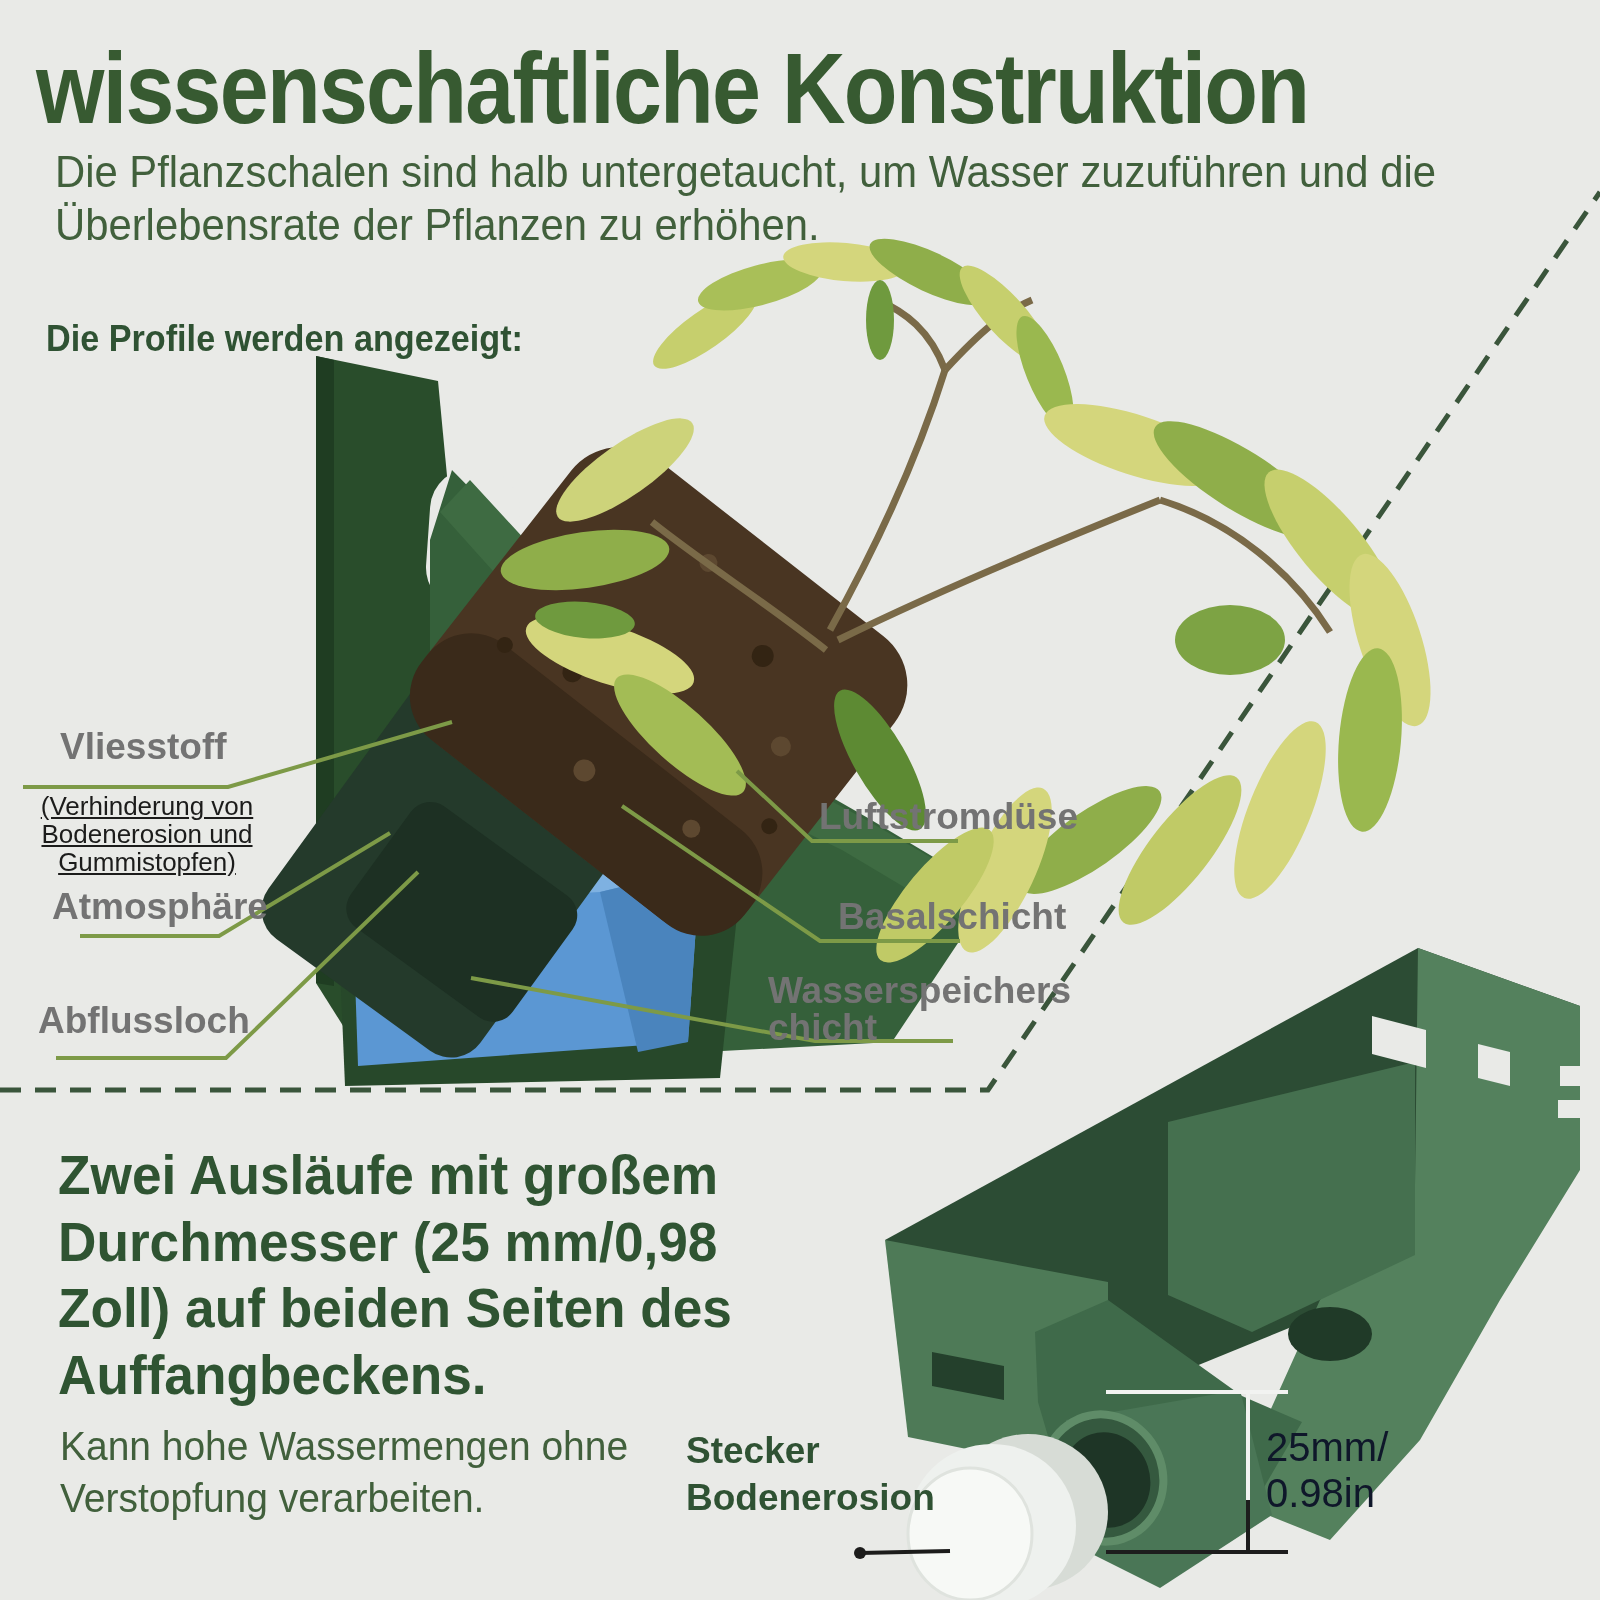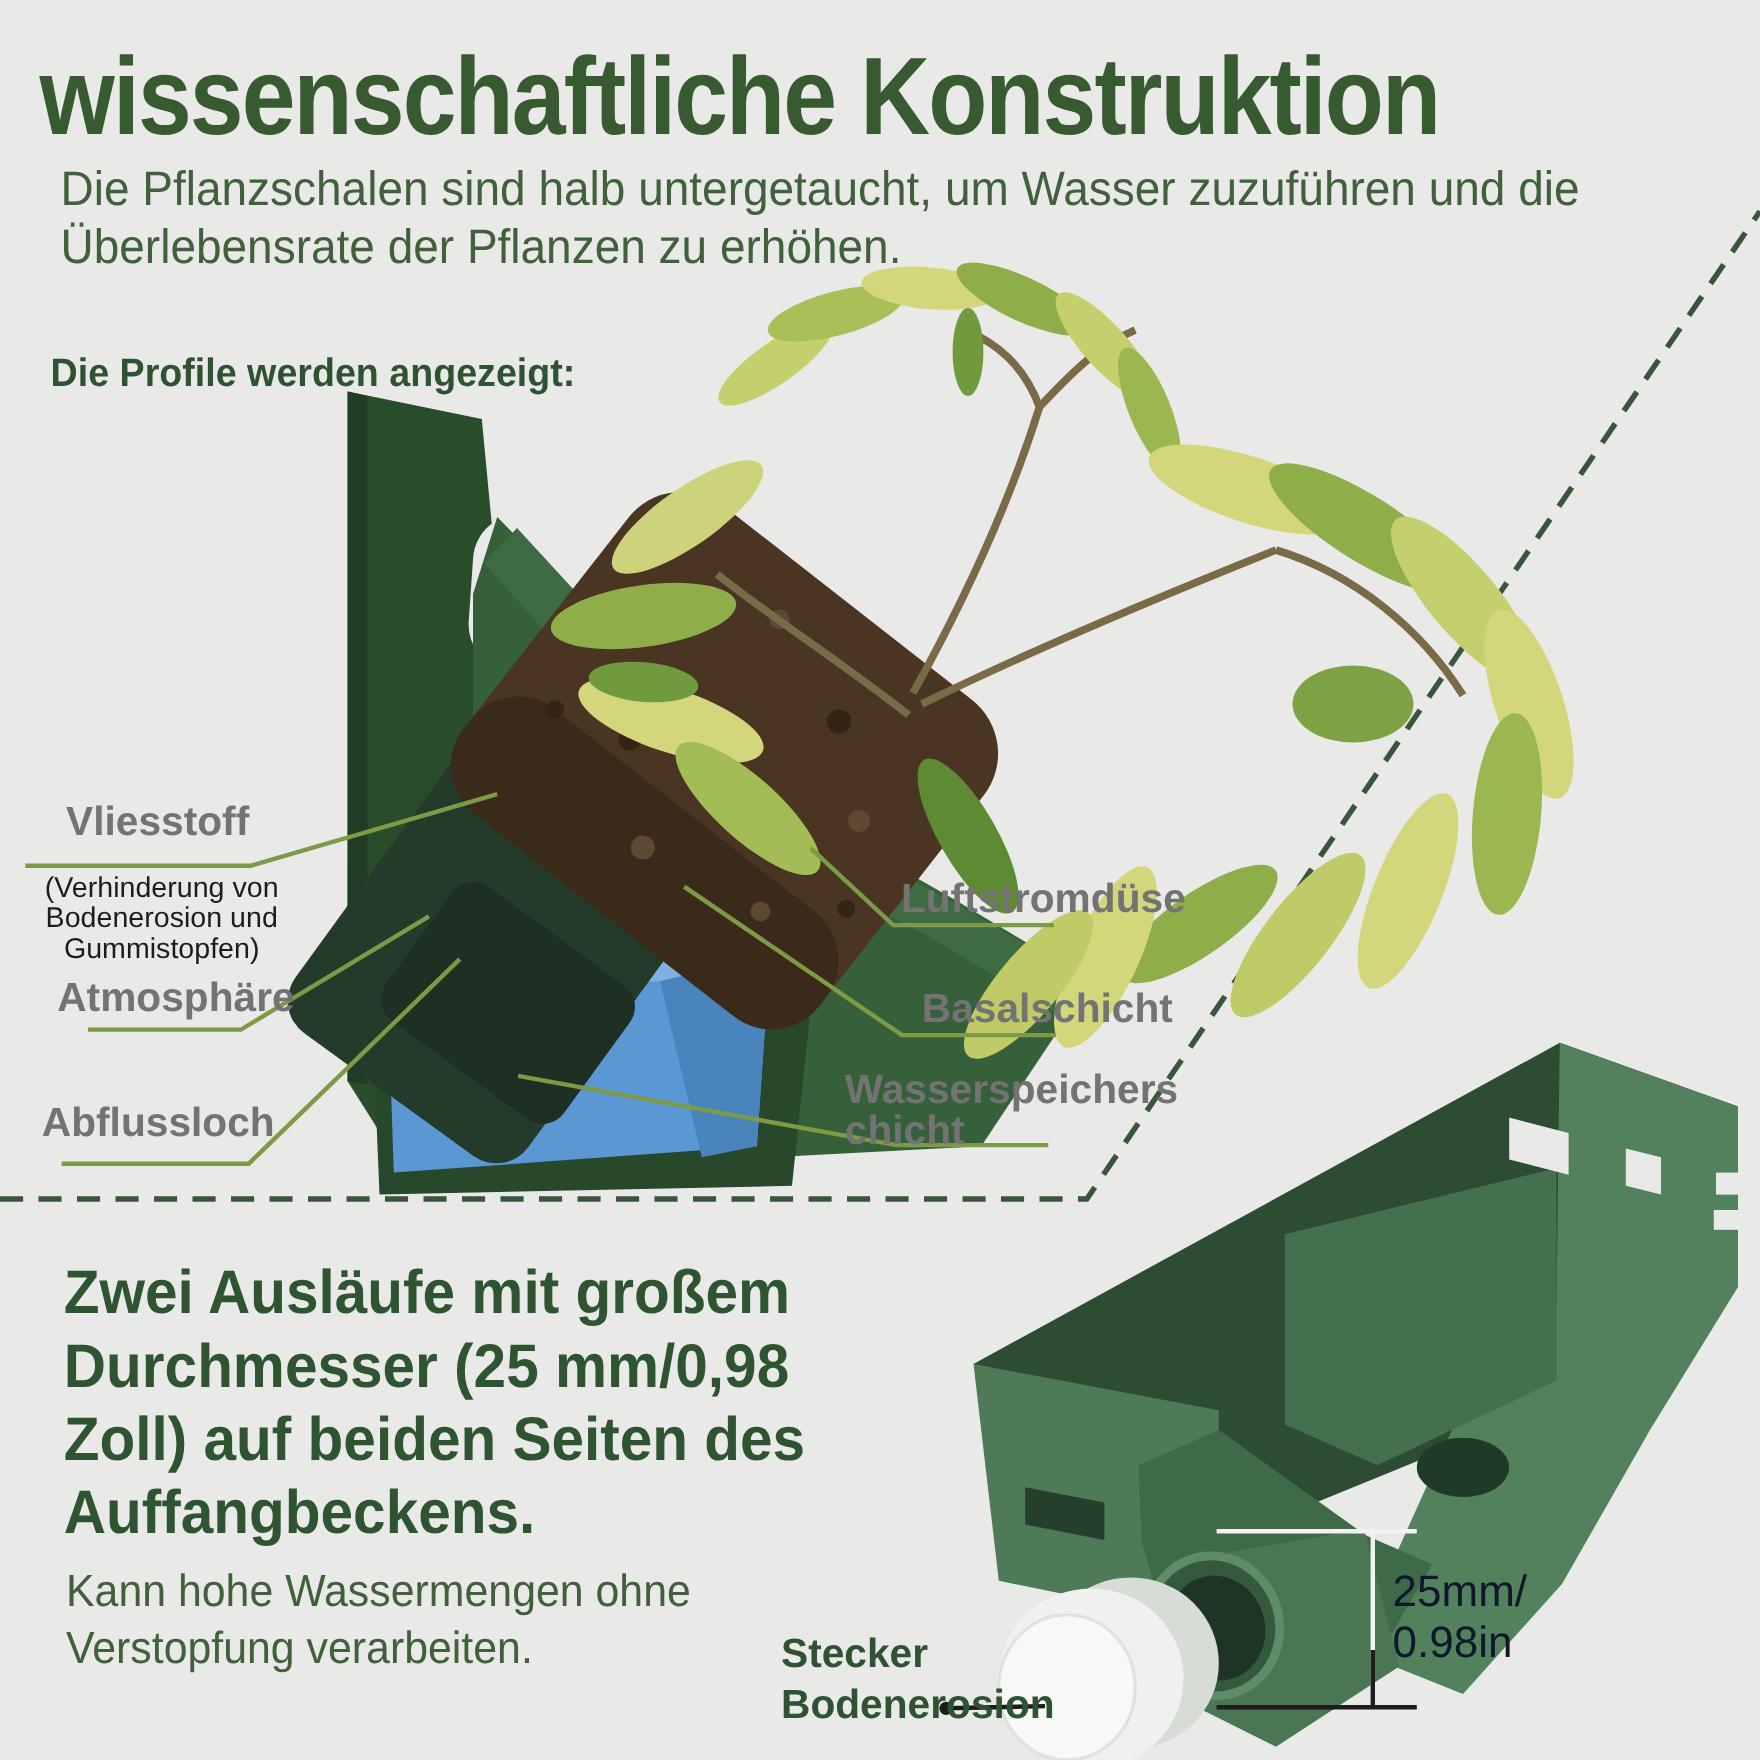--- a/index.html
+++ b/index.html
@@ -19,32 +19,32 @@
   }
   .subtitle{
     left:55px;top:146px;font-size:44px;color:#41603c;line-height:1.20;
   }
   .caption{
     left:46px;top:318px;font-size:36px;font-weight:bold;color:#2f5233;
   }
   .diaglabel{font-size:37px;font-weight:bold;color:#737373;}
   .note{
     left:16px;top:792px;width:262px;font-size:26px;color:#1c1c1b;
-    text-align:center;line-height:1.08;white-space:normal;
+    text-align:center;line-height:1.08;white-space:normal;text-decoration:underline;
   }
   .wss{left:768px;top:972px;width:262px;text-align:left;line-height:1.0;white-space:normal;}
   .bigheading{
     left:58px;top:1142px;font-size:56px;font-weight:bold;color:#2f5432;
     line-height:1.19;
   }
   .bottomnote{
     left:60px;top:1420px;font-size:41px;color:#41603c;line-height:1.27;
   }
   .stopperlabel{
-    left:686px;top:1480px;font-size:37px;font-weight:bold;color:#2f5233;line-height:1.27;margin-left:24px;
+    left:686px;top:1428px;font-size:37px;font-weight:bold;color:#2f5233;line-height:1.27;
   }
   .dimension{
     left:1266px;top:1424px;font-size:40px;color:#0f172a;line-height:1.15;
   }
 </style>
 </head>
 <body>
 
 <svg id="art" width="1600" height="1600" viewBox="0 0 1600 1600">
 

